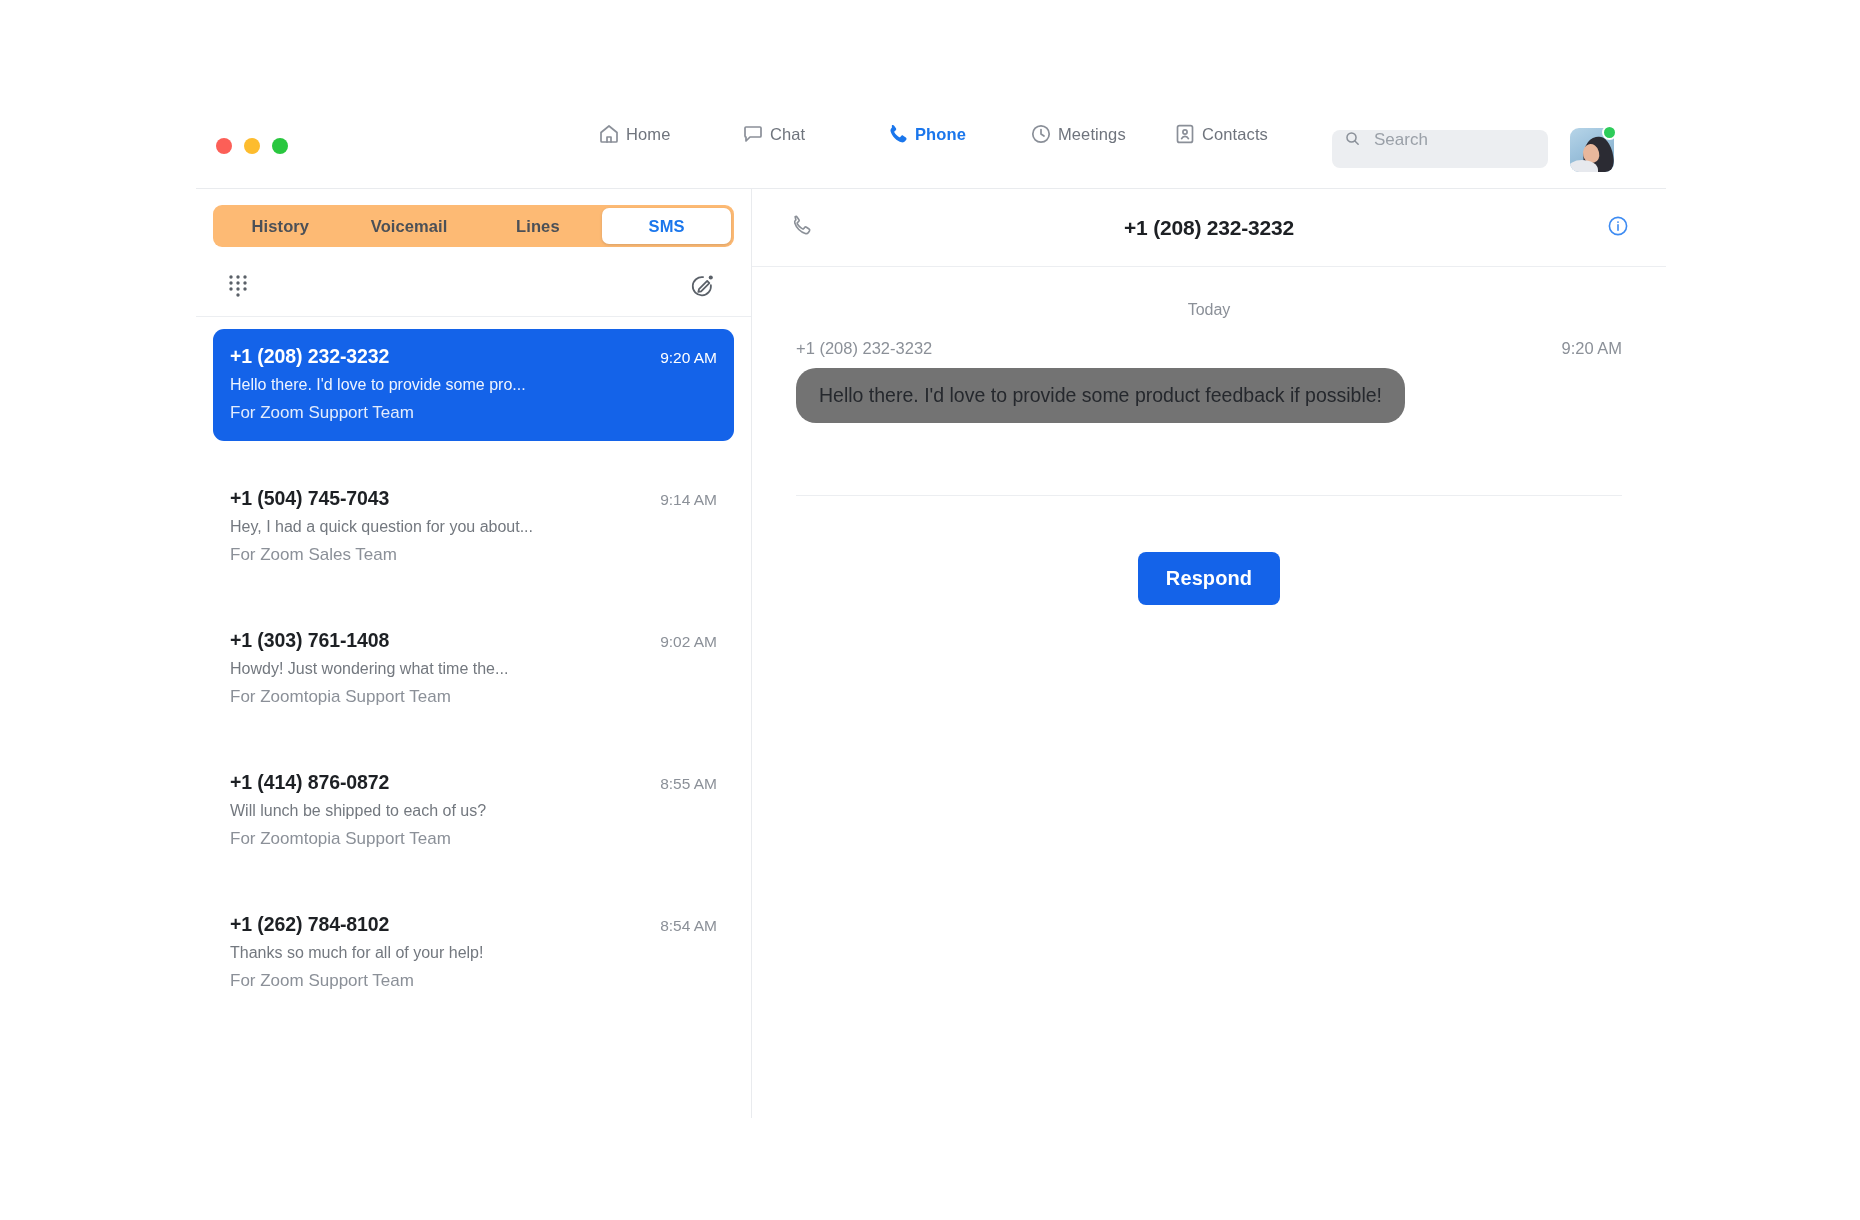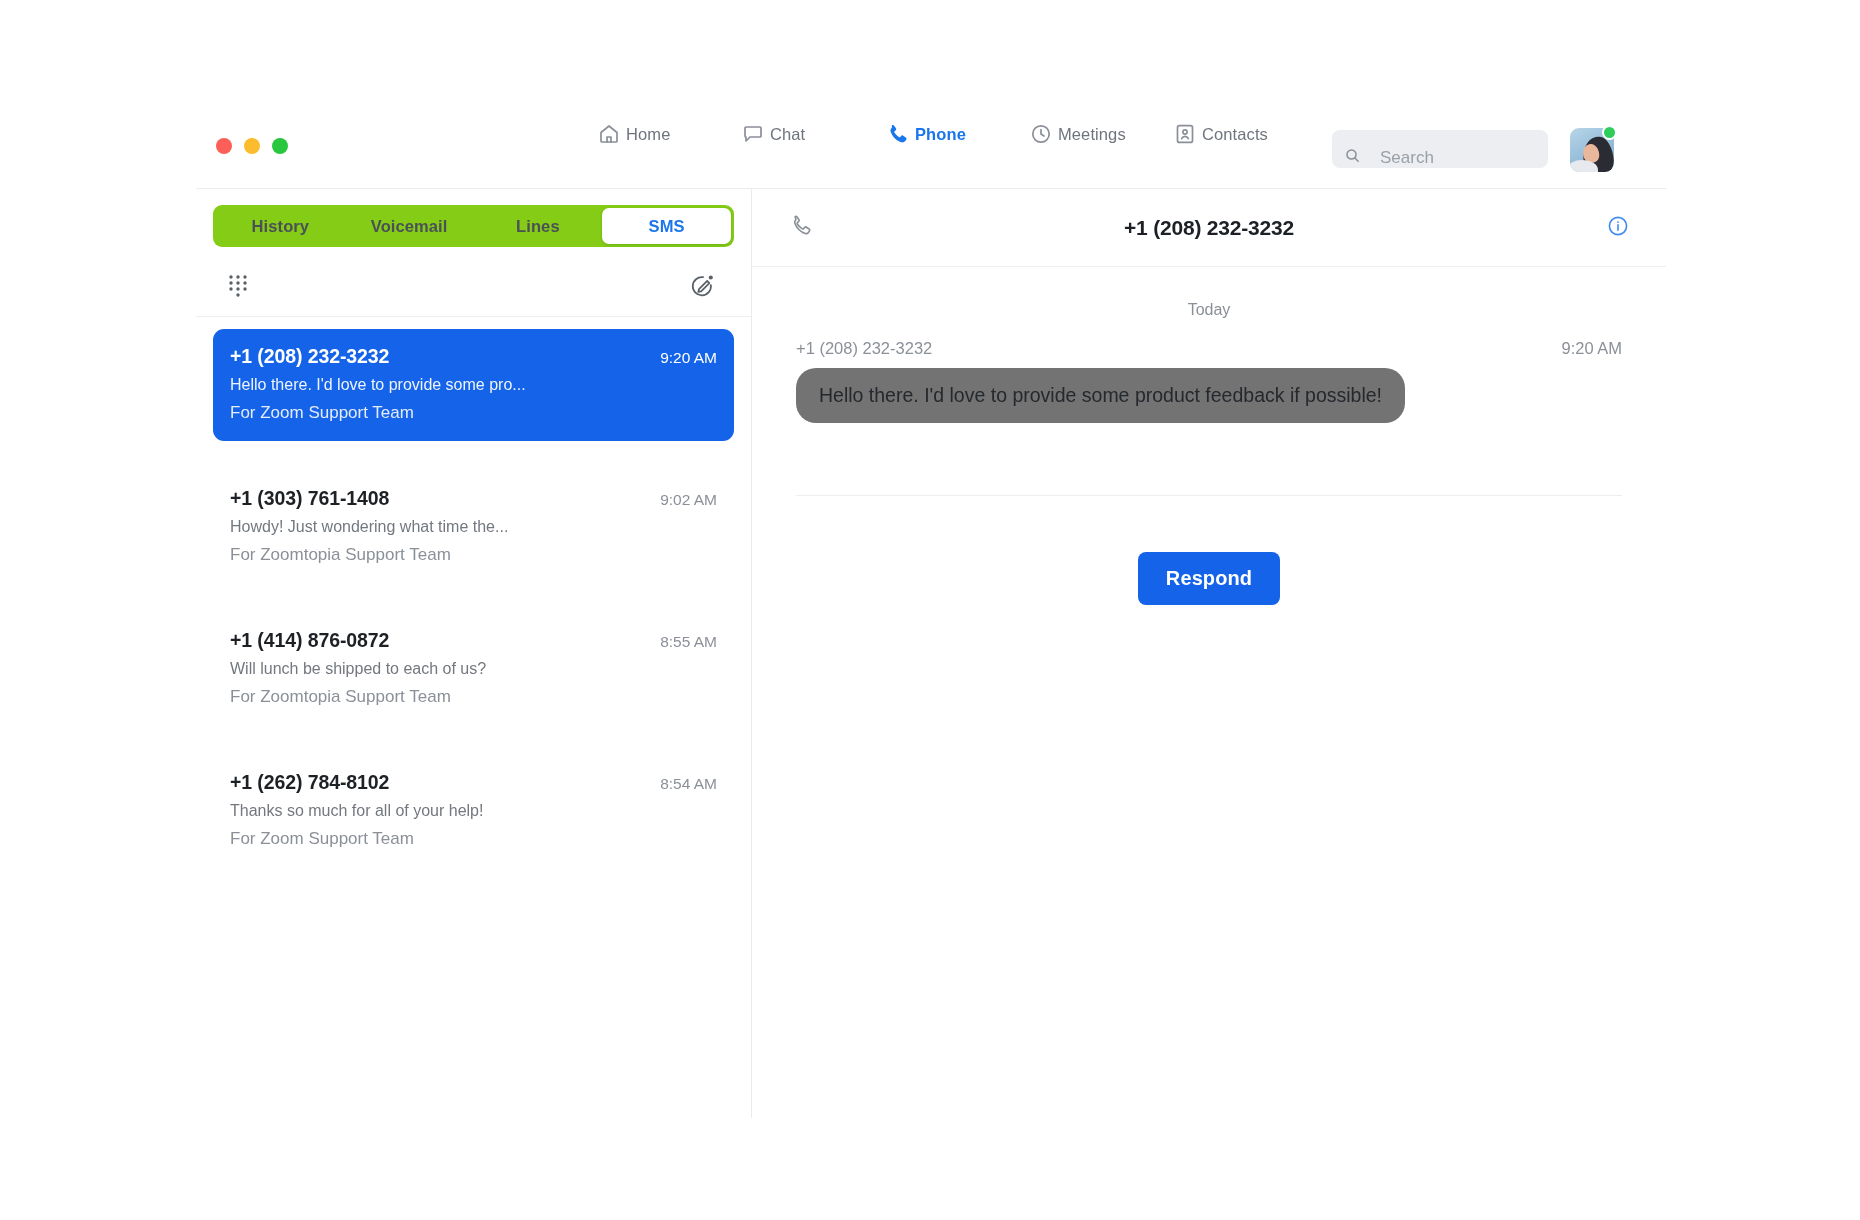--- a/index.html
+++ b/index.html
@@ -81,23 +81,23 @@
 
   .search-box {
     position: absolute;
     right: 118px;
     top: 22px;
     width: 216px;
     height: 38px;
     background: #eceef1;
     border-radius: 8px;
     display: flex;
-    align-items: flex-end;
+    align-items: flex-start;
     padding: 0 12px;
-    gap: 19px;
+    gap: 13px;
     cursor: text;
   }
   .search-box svg { color: #8a9099; flex: 0 0 auto; }
   .search-input {
     border: none;
     outline: none;
     background: transparent;
     font-family: "Liberation Sans", sans-serif;
     font-size: 17px;
     color: #3d4247;
@@ -164,21 +164,21 @@
   .left-pane {
     flex: 0 0 556px;
     border-right: 1px solid #e9ebee;
     display: flex;
     flex-direction: column;
     background: #ffffff;
   }
 
   .tabs-wrap { padding: 16px 17px 8px 17px; }
   .tabs {
-    background: #84cc16;
+    background: #fdba74;
     border-radius: 9px;
     height: 42px;
     display: flex;
     align-items: center;
     padding: 3px;
   }
   .tab {
     flex: 1 1 0;
     height: 36px;
     border-radius: 7px;
@@ -458,20 +458,28 @@
 
         <div class="conv-item selected">
           <div class="conv-top">
             <span class="conv-number">+1 (208) 232-3232</span>
             <span class="conv-time">9:20 AM</span>
           </div>
           <div class="conv-preview">Hello there. I'd love to provide some pro...</div>
           <div class="conv-for">For Zoom Support Team</div>
         </div>
 
+        <div class="conv-item">
+          <div class="conv-top">
+            <span class="conv-number">+1 (504) 745-7043</span>
+            <span class="conv-time">9:14 AM</span>
+          </div>
+          <div class="conv-preview">Hey, I had a quick question for you about...</div>
+          <div class="conv-for">For Zoom Sales Team</div>
+        </div>
 
         <div class="conv-item">
           <div class="conv-top">
             <span class="conv-number">+1 (303) 761-1408</span>
             <span class="conv-time">9:02 AM</span>
           </div>
           <div class="conv-preview">Howdy! Just wondering what time the...</div>
           <div class="conv-for">For Zoomtopia Support Team</div>
         </div>
 

